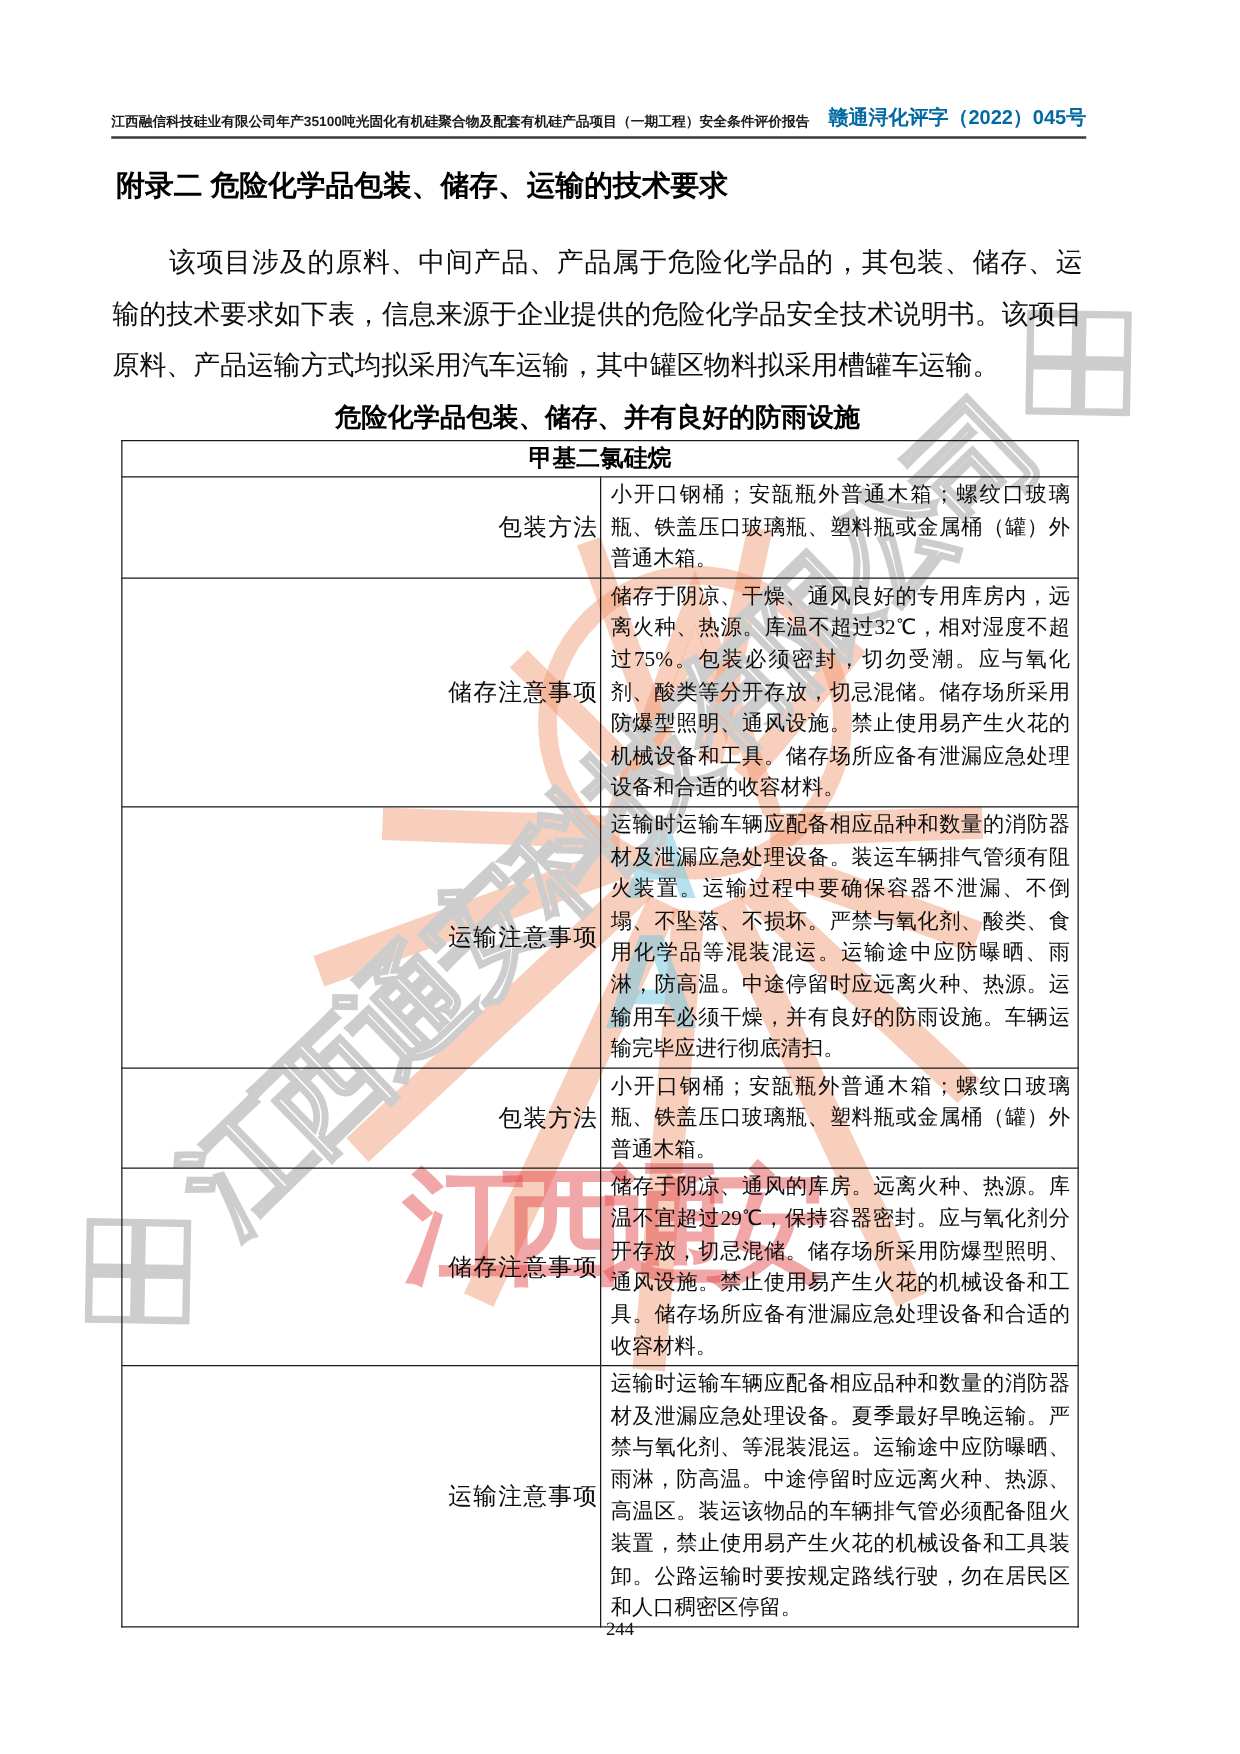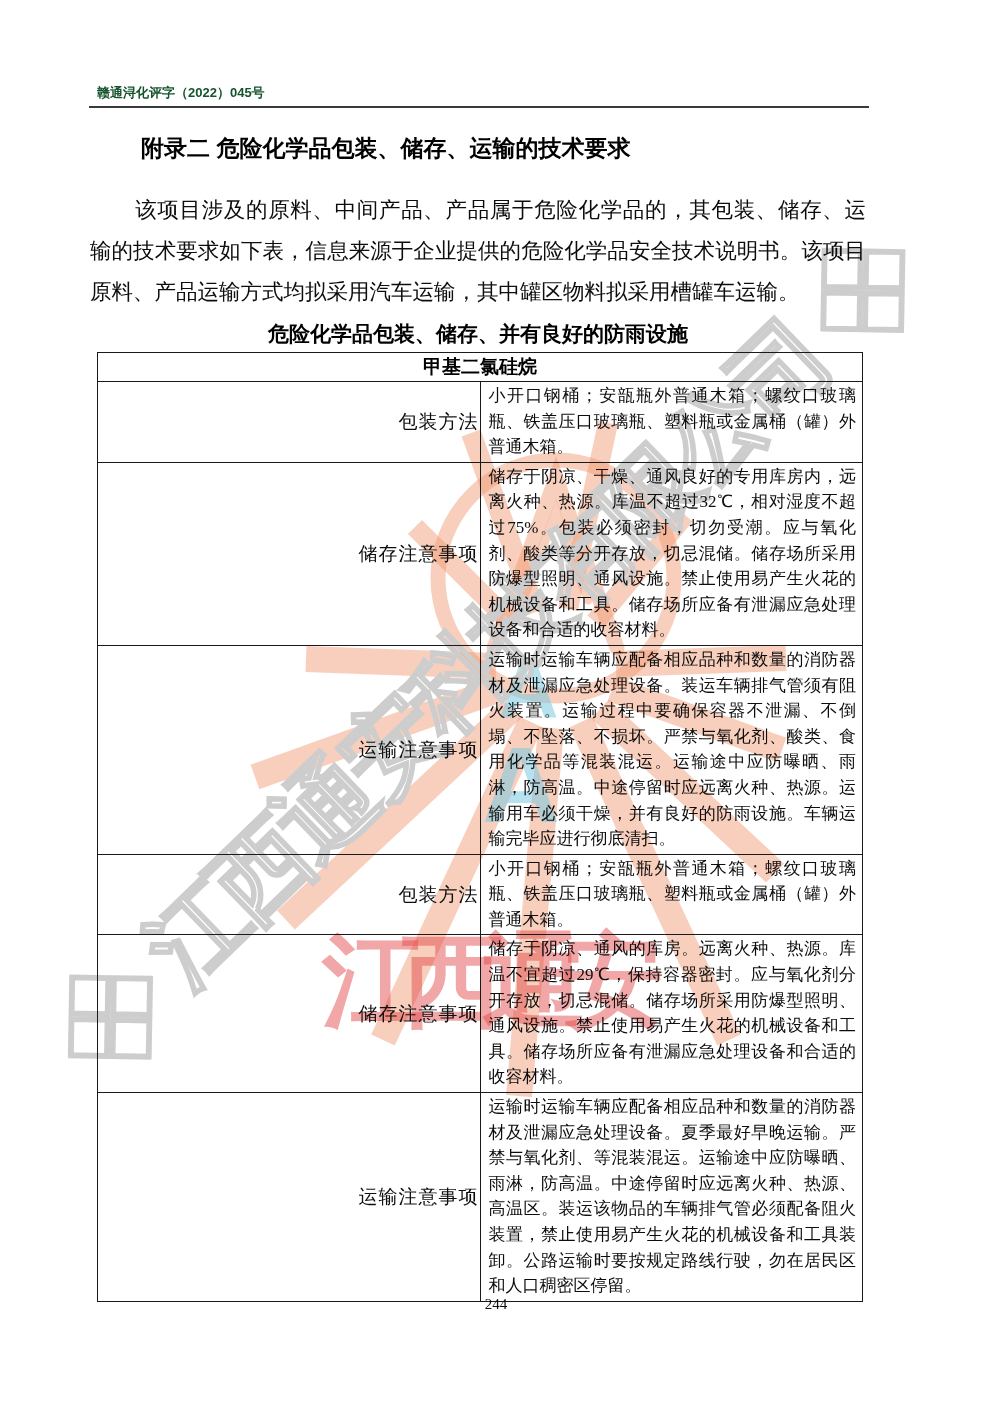--- a/index.html
+++ b/index.html
@@ -10,26 +10,26 @@
   }
   .content{position:relative;z-index:1;}
   
   .doc-header{
     position:absolute;left:89px;top:84px;width:780px;
     display:flex;justify-content:space-between;align-items:flex-end;
     border-bottom:2px solid #3a3a3a;padding-bottom:4px;
     font-family:"Liberation Sans", sans-serif;font-weight:bold;
   }
   .doc-header .hl{font-size:11px;letter-spacing:0;color:#1c1c1c;}
-  .doc-header .hr{font-size:13px;color:#14532d;white-space:nowrap;margin-left:8px;}
+  .doc-header .hr{font-size:16px;color:#0369a1;white-space:nowrap;margin-left:8px;}
   
   .appendix-title{
     position:absolute;left:93px;top:118px;width:780px;
     font-family:"Liberation Sans", sans-serif;font-weight:bold;
-    font-size:23px;color:#000;margin-left:48px;
+    font-size:23px;color:#000;
   }
   
   .intro{
     position:absolute;left:90px;top:160px;width:776px;
     font-size:21.5px;line-height:41px;text-align:justify;
     text-indent:2.1em;color:#0d0d0d;margin-top:30px;
   }
   
   .table-title{
     position:absolute;left:90px;top:320px;width:776px;text-align:center;
@@ -134,20 +134,21 @@
         <path d="M90 34 L116 60 L90 86 L64 60 Z"></path>
         <path d="M60 64 L86 90 L60 116 L34 90 Z"></path>
       </g>
     </svg>
   </div>
 </div>
 
 <div class="content">
 
   <div class="doc-header">
+    <span class="hl">江西融信科技硅业有限公司年产35100吨光固化有机硅聚合物及配套有机硅产品项目（一期工程）安全条件评价报告</span>
     <span class="hr">赣通浔化评字（2022）045号</span>
   </div>
 
   <h1 class="appendix-title">附录二 危险化学品包装、储存、运输的技术要求</h1>
 
   <p class="intro">该项目涉及的原料、中间产品、产品属于危险化学品的，其包装、储存、运输的技术要求如下表，信息来源于企业提供的危险化学品安全技术说明书。该项目原料、产品运输方式均拟采用汽车运输，其中罐区物料拟采用槽罐车运输。</p>
 
   <div class="table-title">危险化学品包装、储存、并有良好的防雨设施</div>
 
   <table class="req">

